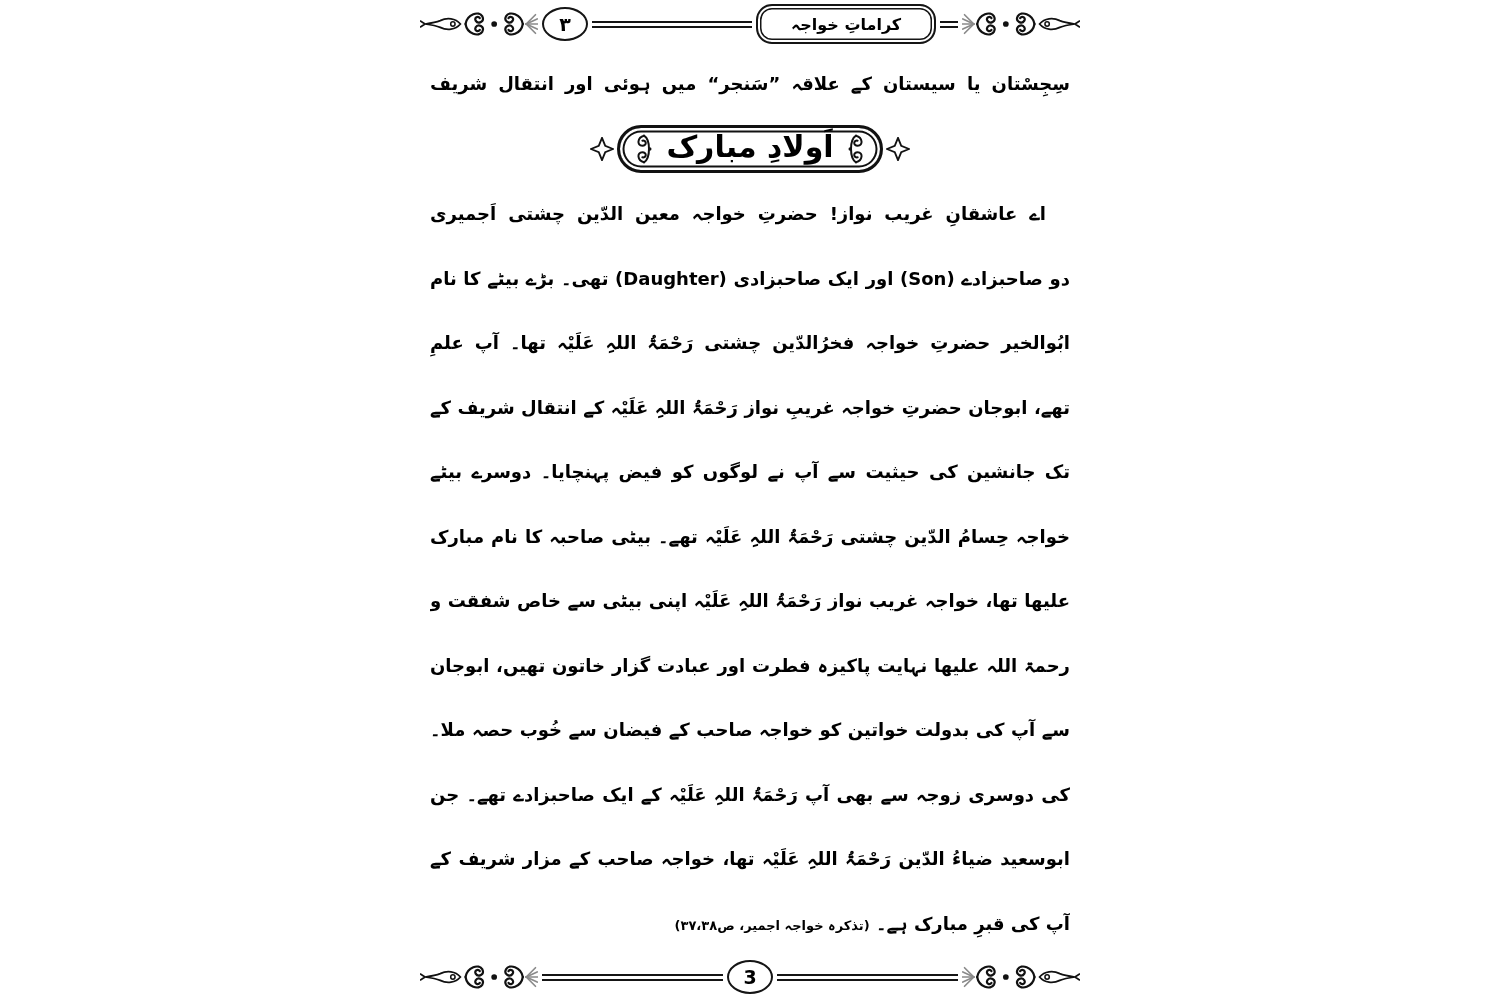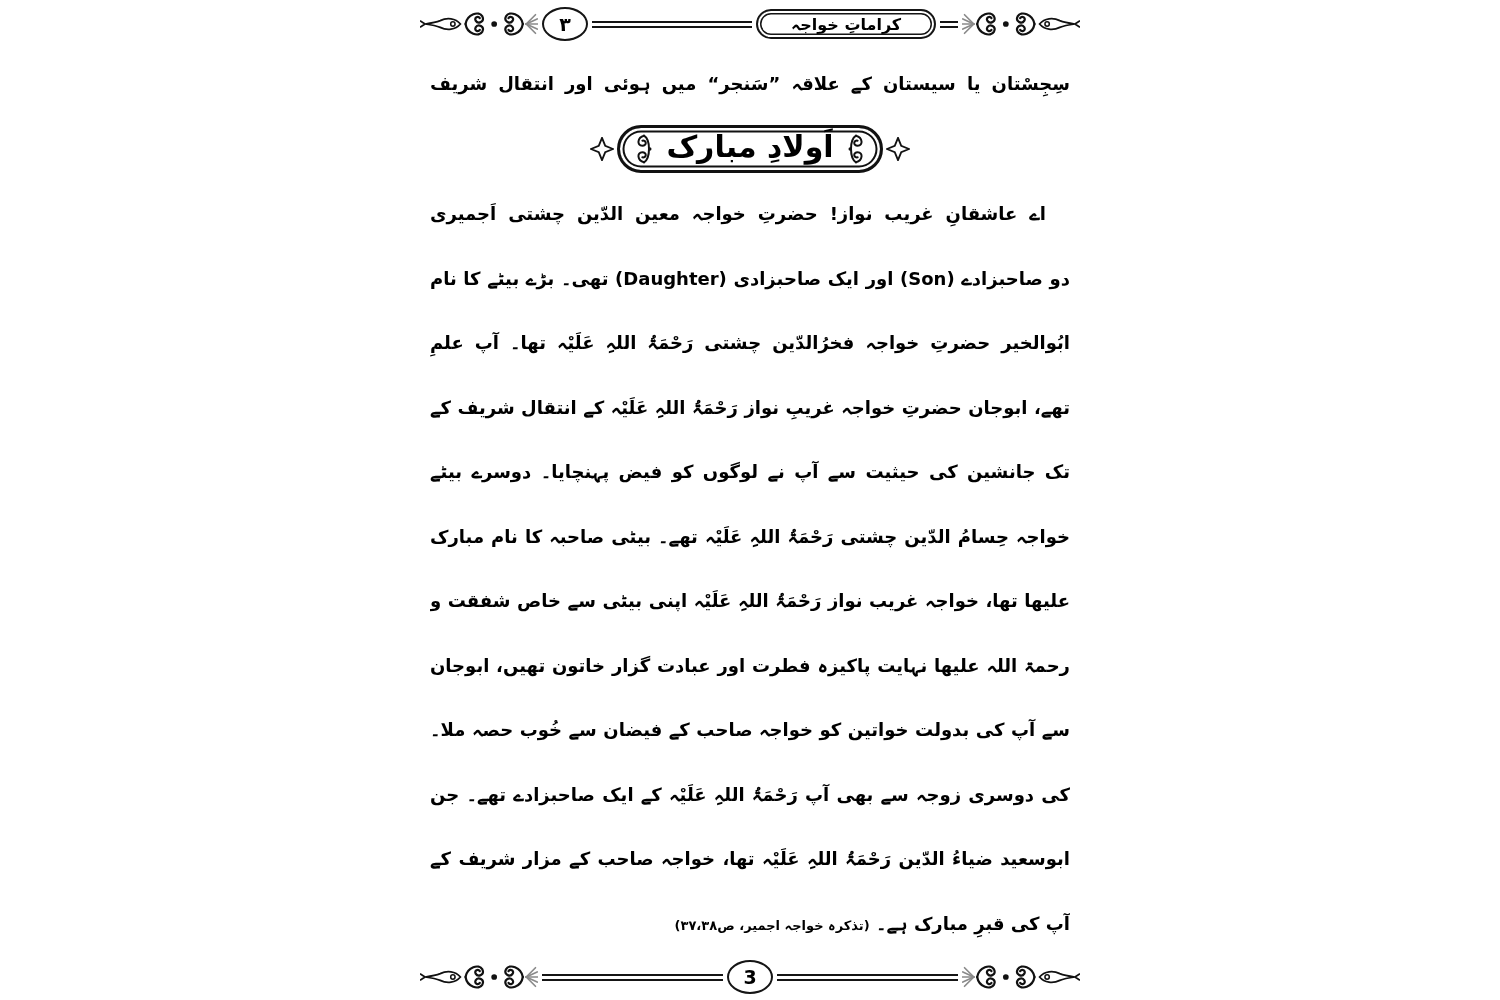--- a/index.html
+++ b/index.html
@@ -8,21 +8,21 @@
   .col{width:640px;margin:0 auto;}
 
   
   .rule-row{display:flex;align-items:center;width:660px;margin:0 auto;height:38px;gap:4px;}
   .rule-row.header{margin-top:5px;}
   .rule-row.footer{position:absolute;left:420px;width:660px;bottom:4px;}
   .dline{flex:1;height:7px;border-top:2px solid #151515;border-bottom:2px solid #151515;box-sizing:border-box;min-width:18px;}
   .dline.stub{flex:0 0 14px;}
   .oval-num{flex:0 0 auto;border:2px solid #151515;border-radius:50%;min-width:42px;height:30px;
     display:flex;align-items:center;justify-content:center;font-weight:bold;font-size:19px;background:#fff;}
-  .cartouche{flex:0 0 auto;border:2.5px solid #151515;border-radius:16px;height:30px;min-width:180px;
+  .cartouche{flex:0 0 auto;border:2.5px solid #151515;border-radius:16px;height:40px;min-width:180px;
     box-sizing:border-box;display:flex;align-items:center;justify-content:center;padding:0 16px;
     box-shadow:inset 0 0 0 2px #fff, inset 0 0 0 3.5px #151515;background:#fff;
     font-weight:bold;font-size:16px;direction:rtl;}
   .flourish{flex:0 0 auto;}
   .flipx{transform:scaleX(-1);}
 
   
   .textblock{direction:rtl;}
   .line{direction:rtl;font-weight:bold;font-size:18px;line-height:46.5px;height:46.5px;overflow:hidden;
     text-align:justify;text-align-last:justify;}

